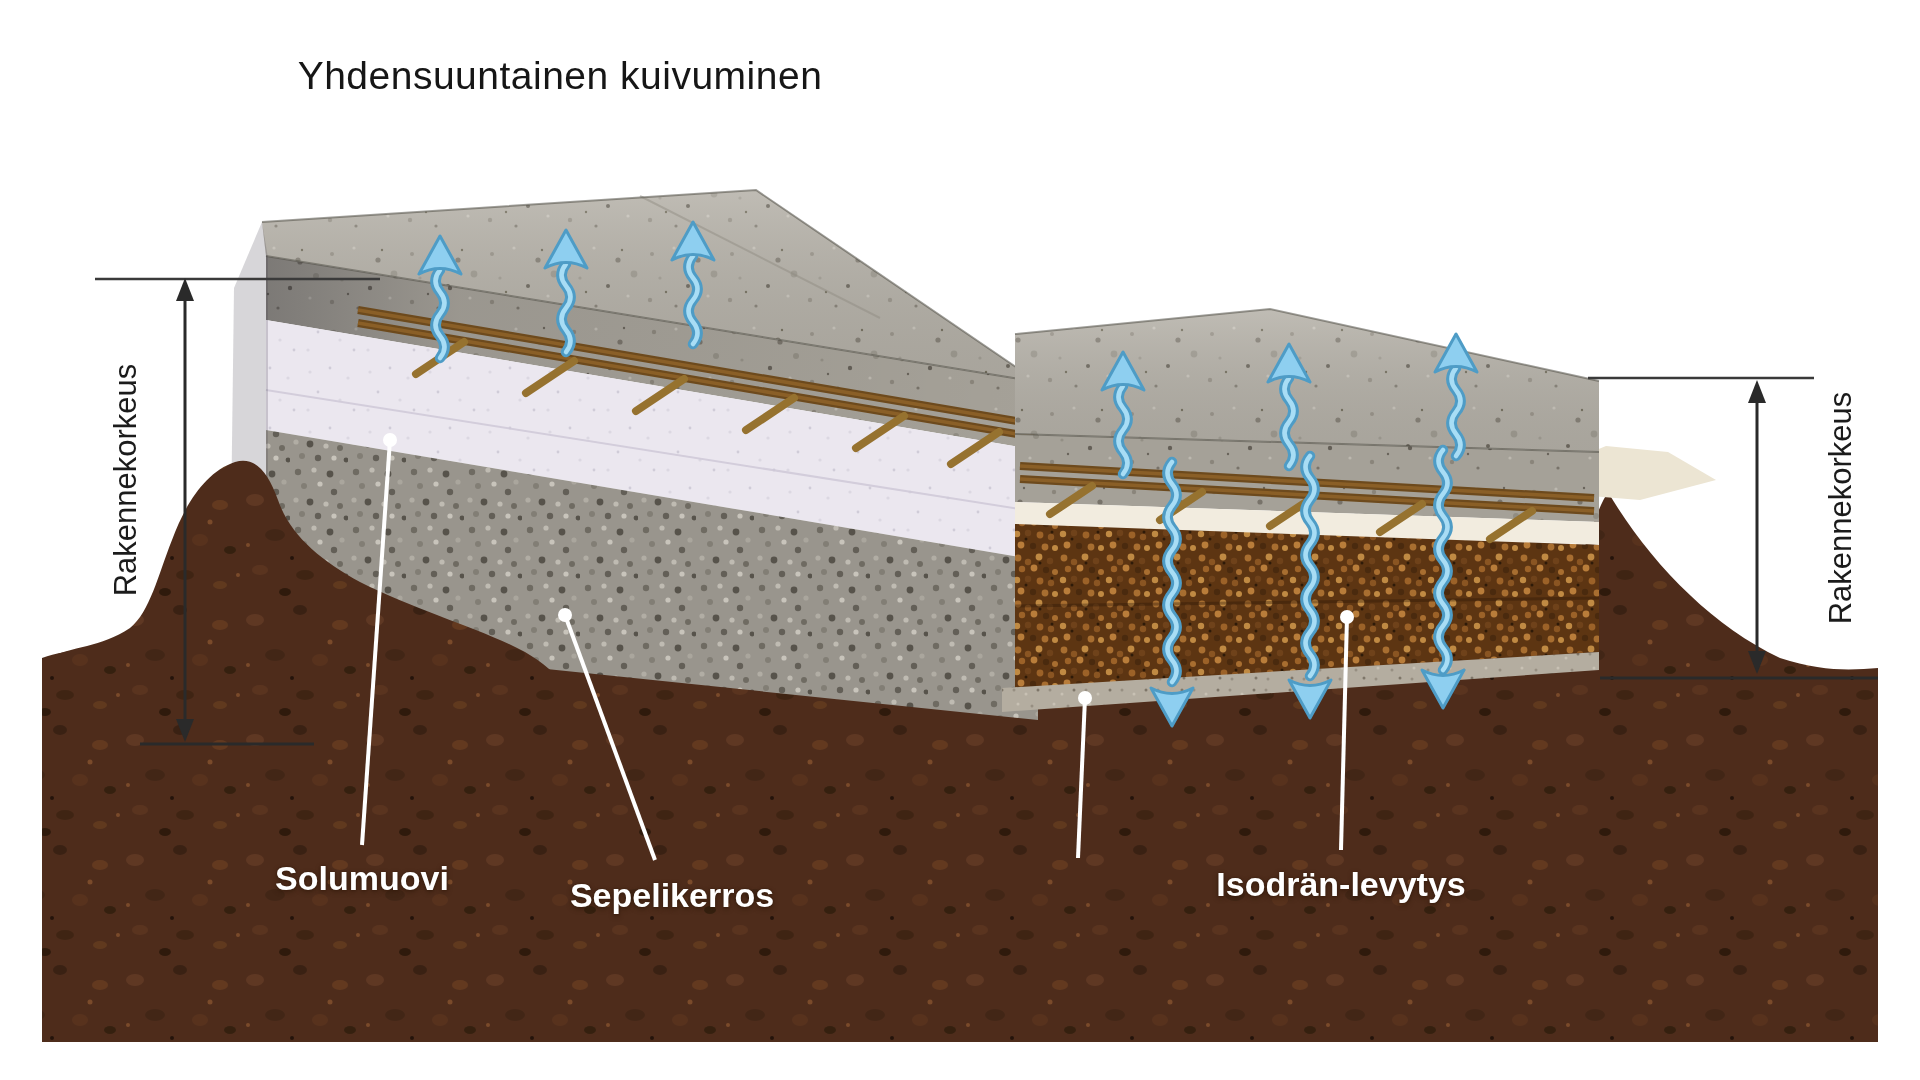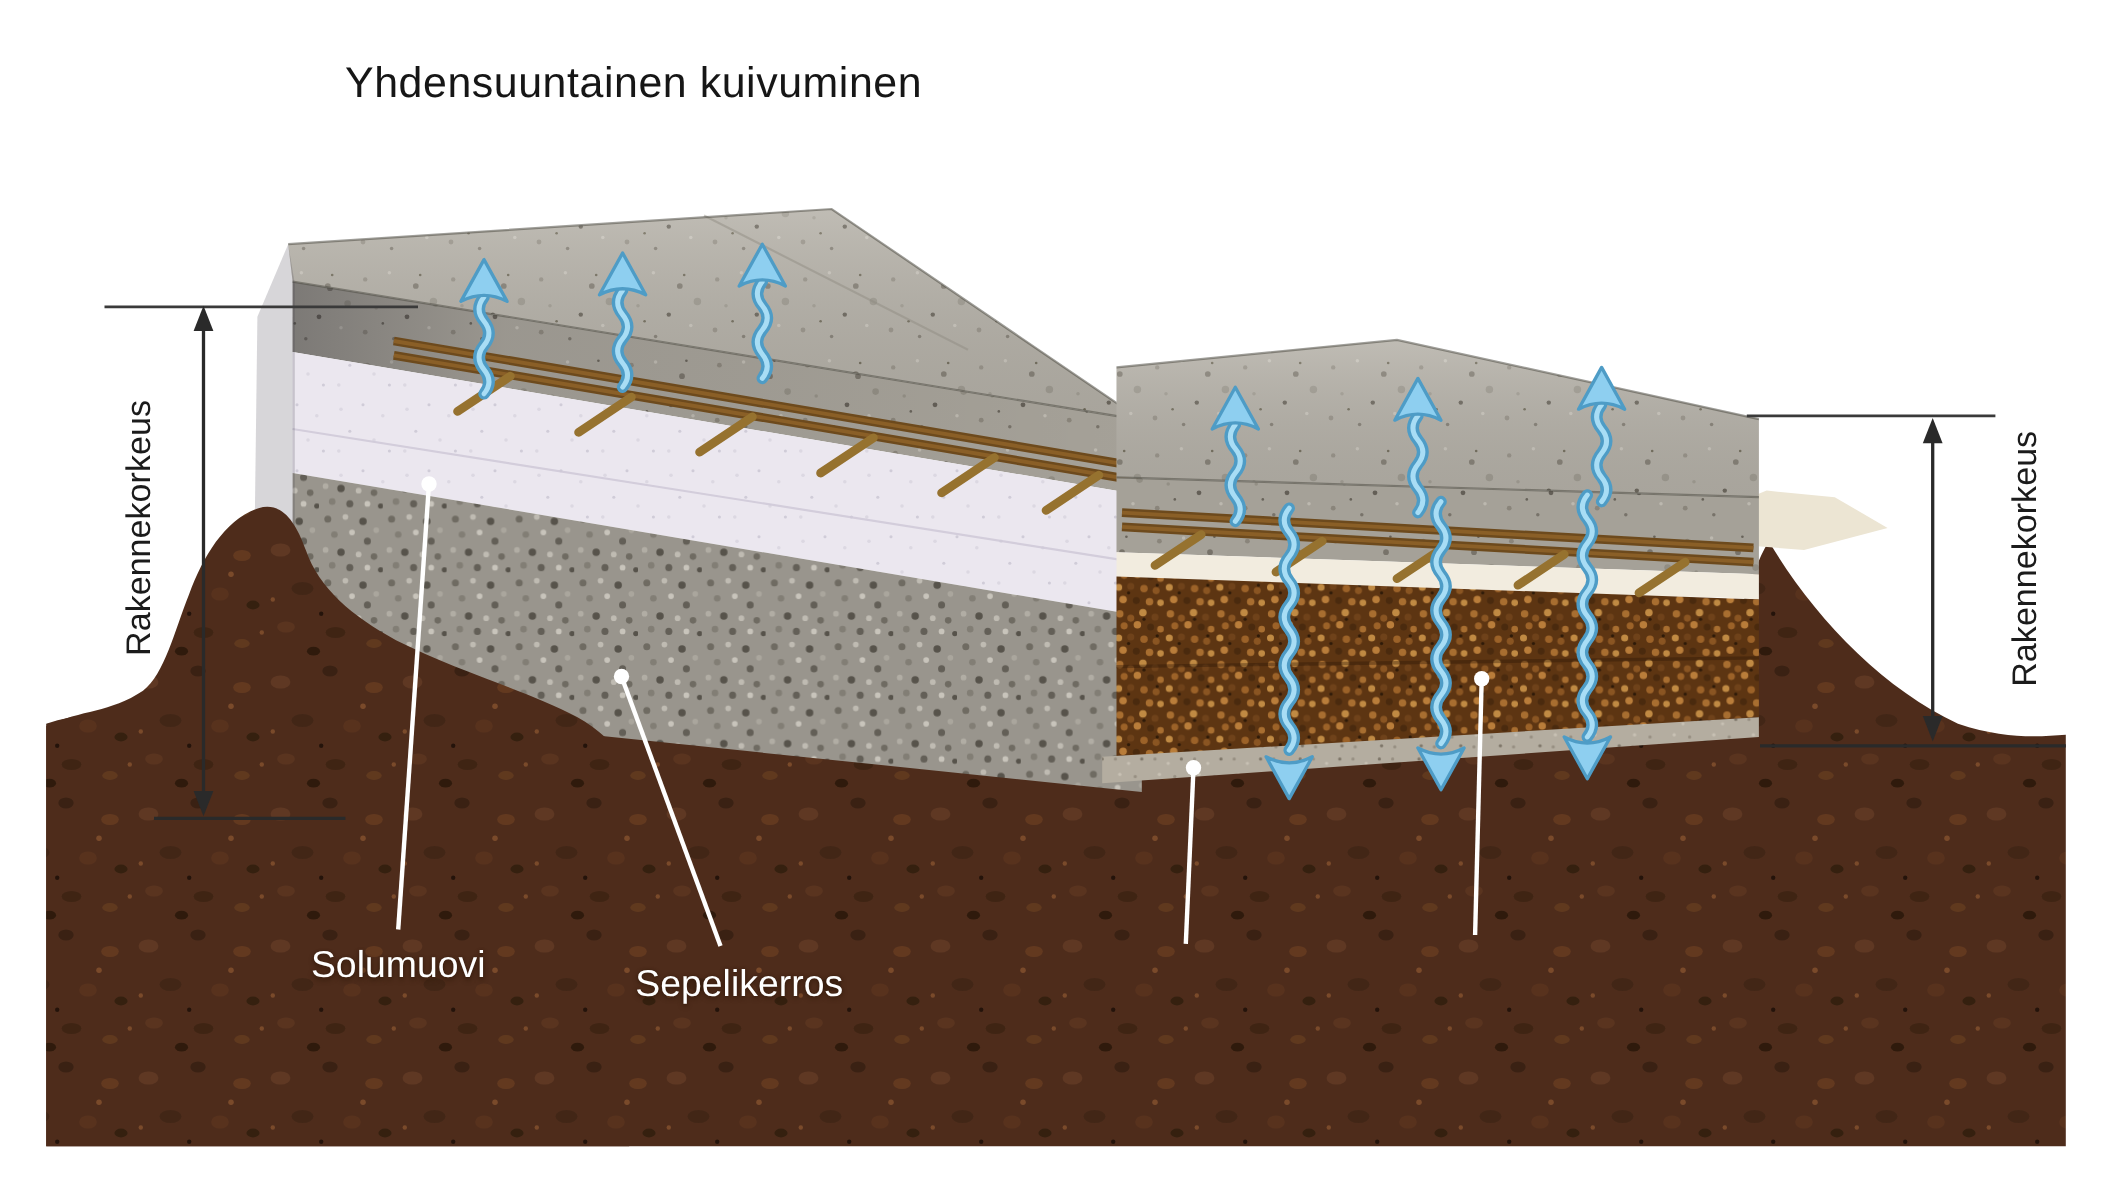--- a/index.html
+++ b/index.html
@@ -3,21 +3,21 @@
 <meta charset="utf-8">
 <style>
   html,body{margin:0;padding:0;background:#ffffff;}
   #stage{position:relative;width:1920px;height:1080px;background:#ffffff;overflow:hidden;
          font-family:"Liberation Sans",sans-serif;}
   #stage svg{position:absolute;left:0;top:0;}
   .lbl{position:absolute;transform:translate(-50%,-50%);white-space:nowrap;
        font-family:"Liberation Sans",sans-serif;}
   .title{font-size:39px;color:#161616;letter-spacing:0.5px;}
   .dim{font-size:31px;color:#1b1b1b;transform:translate(-50%,-50%) rotate(-90deg);}
-  .whitelbl{font-size:34px;font-weight:400;color:#ffffff;
+  .whitelbl{font-size:34px;font-weight:700;color:#ffffff;
             text-shadow:0 2px 5px rgba(50,25,10,.75),0 0 2px rgba(40,20,8,.6);}
   .tailO{fill:none;stroke:#4e9cc6;stroke-width:10.5;stroke-linecap:round;}
   .tailI{fill:none;stroke:#a8ddf5;stroke-width:4.5;stroke-linecap:round;}
   .head{fill:#8ecff0;stroke:#4e9cc6;stroke-width:3;stroke-linejoin:round;}
   .dimline{stroke:#2a2a2a;stroke-width:3;}
   .dimthin{stroke:#3a3a3a;stroke-width:2.5;}
   .dimtri{fill:#2a2a2a;}
   .leader{stroke:#ffffff;stroke-width:4;}
   .ldot{fill:#ffffff;}
   .edge{fill:none;stroke:rgba(80,78,70,.55);stroke-width:2;}
@@ -299,20 +299,21 @@
     <circle class="ldot" cx="390" cy="440" r="7"></circle>
     <line class="leader" x1="565" y1="615" x2="655" y2="860"></line>
     <circle class="ldot" cx="565" cy="615" r="7"></circle>
     <line class="leader" x1="1085" y1="698" x2="1078" y2="858"></line>
     <circle class="ldot" cx="1085" cy="698" r="7"></circle>
     <line class="leader" x1="1347" y1="617" x2="1341" y2="850"></line>
     <circle class="ldot" cx="1347" cy="617" r="7"></circle>
   </g>
 </svg>
 
-<div class="lbl title" style="left:560px;top:76px;margin-left:16px;">Yhdensuuntainen kuivuminen</div>
+<div class="lbl title" style="left:560px;top:76px;">Yhdensuuntainen kuivuminen</div>
 
 <div class="lbl dim" style="left:126px;top:480px;">Rakennekorkeus</div>
 <div class="lbl dim" style="left:1841px;top:508px;">Rakennekorkeus</div>
 
 <div class="lbl whitelbl" style="left:362px;top:878px;">Solumuovi</div>
 <div class="lbl whitelbl" style="left:672px;top:895px;">Sepelikerros</div>
+<div class="lbl whitelbl" style="left:1341px;top:884px;">Isodrän-levytys</div>
 </div>
 
 </body></html>

